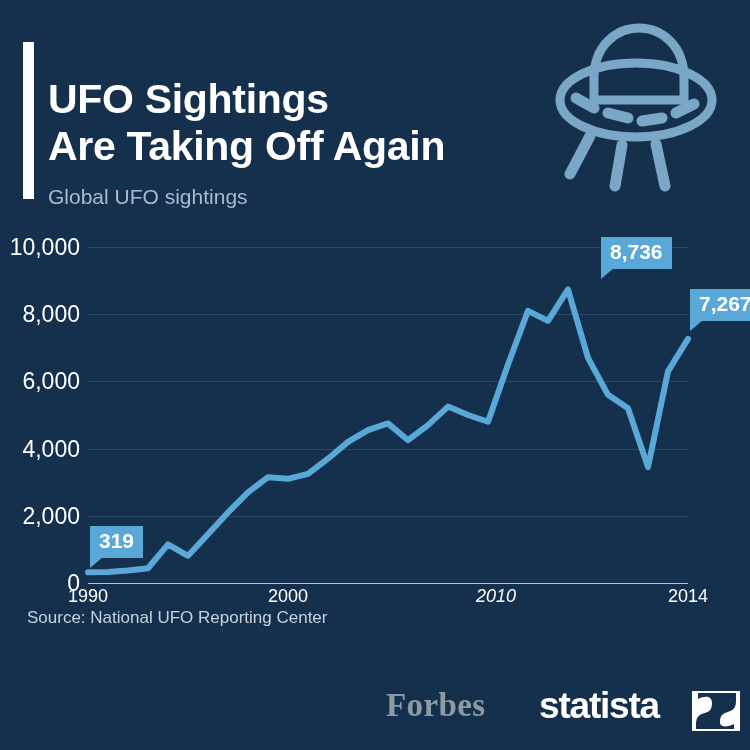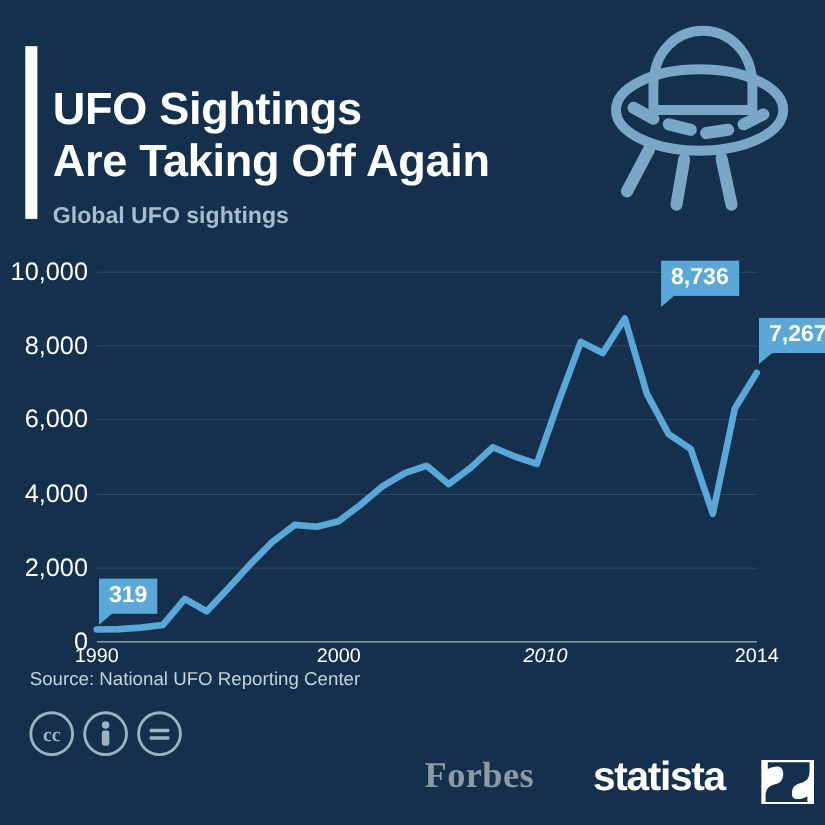--- a/index.html
+++ b/index.html
@@ -39,21 +39,21 @@
     color: #ffffff;
     font-size: 41px;
     font-weight: bold;
     line-height: 47px;
     letter-spacing: -0.3px;
     white-space: nowrap;
   }
   .subtitle-line {
     color: #a9bccd;
     font-size: 21px;
-    font-weight: bold;
+    font-weight: normal;
     line-height: 28px;
     white-space: nowrap;
   }
   .subtitle-block { margin-top: 13px; }
 
   
   #ufo-art {
     position: absolute;
     left: 532px; top: 14px;
     width: 205px; height: 195px;
@@ -201,52 +201,34 @@
         <div style="position: absolute; left: 88px; top: 220.6px; width: 600px; height: 1px; background: rgb(44, 73, 100);"></div>
         <div style="position: absolute; left: 88px; top: 153.4px; width: 600px; height: 1px; background: rgb(44, 73, 100);"></div>
         <div style="position: absolute; left: 88px; top: 86.2px; width: 600px; height: 1px; background: rgb(44, 73, 100);"></div>
         <div style="position: absolute; left: 88px; top: 19px; width: 600px; height: 1px; background: rgb(44, 73, 100);"></div>
       </div>
     <svg id="plot-svg" width="750" height="400" style="position:absolute;left:0;top:0;">
         <polyline points="88.00,344.28 108.00,343.91 128.00,342.57 148.00,340.22 168.00,316.36 188.00,327.78 208.00,306.28 228.00,284.44 248.00,264.28 268.00,249.16 288.00,250.84 308.00,245.80 328.00,230.68 348.00,213.88 368.00,202.12 388.00,195.40 408.00,212.20 428.00,197.08 448.00,178.60 468.00,187.00 488.00,193.72 508.00,136.60 528.00,82.84 548.00,92.92 568.00,61.47 588.00,129.88 608.00,166.84 628.00,180.28 648.00,239.08 668.00,143.32 688.00,110.83" fill="none" stroke="#5aa8d8" stroke-width="6" stroke-linejoin="round" stroke-linecap="round"></polyline>
       </svg>
     <div id="x-axis">
         <div class="x-label" style="left: 88px;">1990</div>
-        <div class="x-label" style="left: 288px; margin-left: 20px;">2000</div>
+        <div class="x-label" style="left: 288px;">2000</div>
         <div class="x-label" style="left: 496px; font-style: italic;">2010</div>
         <div class="x-label" style="left: 688px;">2014</div>
       </div>
     <div id="callouts">
         <div class="callout" style="left: 90px; top: 298.282px;">319</div>
         <div class="callout" style="left: 568px; top: 9.4704px; margin-left: 33px;">8,736</div>
         <div class="callout" style="left: 690px; top: 60.8288px;">7,267</div>
       </div>
   </div>
 
   <div id="footer">
     <div id="source-text">Source: National UFO Reporting Center</div>
 
-    <div id="cc-icons">
-      <svg width="160" height="42" viewBox="0 0 160 42" xmlns="http://www.w3.org/2000/svg">
-        <g fill="none" stroke="#9fb2c2" stroke-width="2.6">
-          <circle cx="21" cy="21" r="19"></circle>
-          <circle cx="70" cy="21" r="19"></circle>
-          <circle cx="119" cy="21" r="19"></circle>
-        </g>
-        <text x="21" y="28" text-anchor="middle" fill="#9fb2c2" font-family="Liberation Serif, serif" font-size="18" font-weight="bold">cc</text>
-        <g fill="#9fb2c2">
-          <circle cx="70" cy="13" r="3.4"></circle>
-          <rect x="66.6" y="18" width="6.8" height="14" rx="2.2"></rect>
-        </g>
-        <g fill="#9fb2c2">
-          <rect x="110" y="16.5" width="18" height="3.1" rx="1.1"></rect>
-          <rect x="110" y="23.4" width="18" height="3.1" rx="1.1"></rect>
-        </g>
-      </svg>
-    </div>
   </div>
 
   <div id="statista-logo">statista</div>
   <div id="forbes-logo">Forbes</div>
   <div id="statista-mark">
     <svg width="48" height="40" viewBox="0 0 48 40" xmlns="http://www.w3.org/2000/svg">
       <path d="M0 0 H48 V40 H0 Z" fill="#ffffff"></path>
       <path d="M4 34 C4 16 20 28 20 12 C20 4 12 5 6 8 L6 2 L44 2 L44 10
                C44 26 28 16 28 31 C28 37 36 36 42 33 L42 38 L4 38 Z" fill="#14304d"></path>
     </svg>

